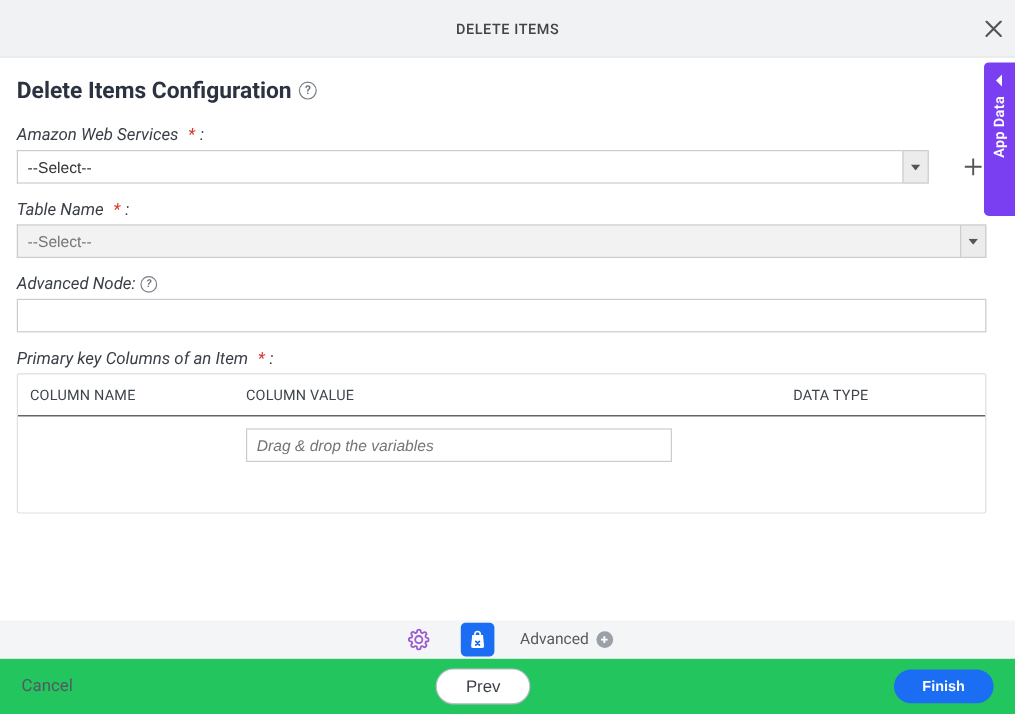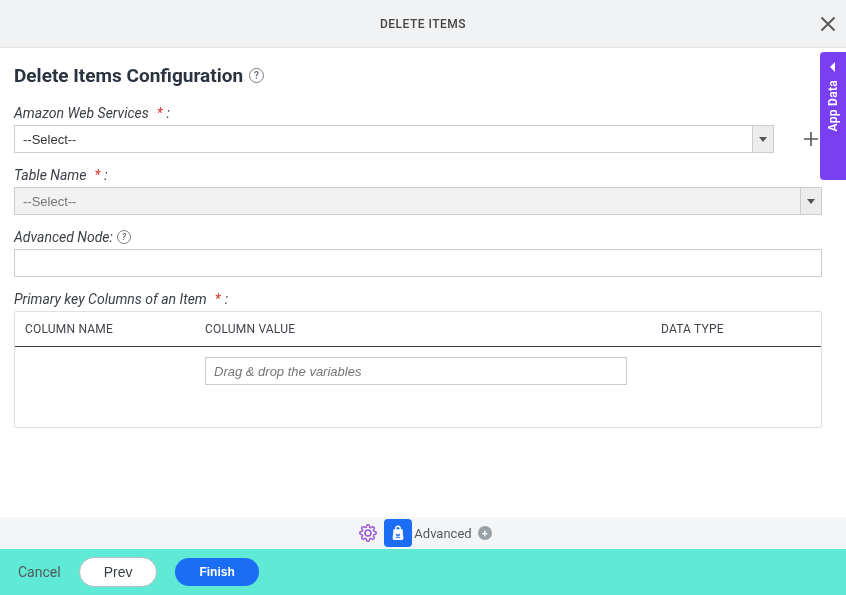--- a/index.html
+++ b/index.html
@@ -147,21 +147,21 @@
   }
   .drop-input {
     height: 28px;
     border: 1px solid #c9ccd0;
     padding: 0 8px;
     font-size: 13px;
     font-style: italic;
     color: #7b8087;
     background: #fff;
     outline: none;
-    width: 422px;
+    width: 355px;
   }
 
   .side-tab {
     position: absolute;
     right: 0;
     top: 52px;
     width: 26px;
     height: 128px;
     background: #7b3ff2;
     border-radius: 4px 0 0 4px;
@@ -185,21 +185,21 @@
 
   .toolbar {
     position: absolute;
     left: 0; right: 0;
     bottom: 46px;
     height: 32px;
     background: #f4f5f6;
     display: flex;
     align-items: center;
     justify-content: center;
-    gap: 2px;
+    gap: 21px;
   }
   .tool-btn {
     width: 28px; height: 28px;
     display: flex; align-items: center; justify-content: center;
     border-radius: 4px;
     cursor: pointer;
   }
   .tool-btn.accent { background: #1b6ef3; }
   .tool-btn svg { width: 18px; height: 18px; }
   .advanced {
@@ -218,24 +218,24 @@
     font-weight: 700;
     line-height: 1;
   }
 
   .footer {
     position: absolute;
     left: 0; right: 0; bottom: 0;
     height: 46px;
     display: flex;
     align-items: center;
-    justify-content: flex-start;
+    justify-content: space-between;
     gap: 18px;
     padding: 0 18px;
-    background: #5eead4;
+    background: #22c55e;
   }
   .btn-link {
     color: #55595f;
     font-size: 14px;
     cursor: pointer;
   }
   .btn-outline {
     border: 1px solid #b8bcc2;
     background: #fff;
     color: #3a3f47;

